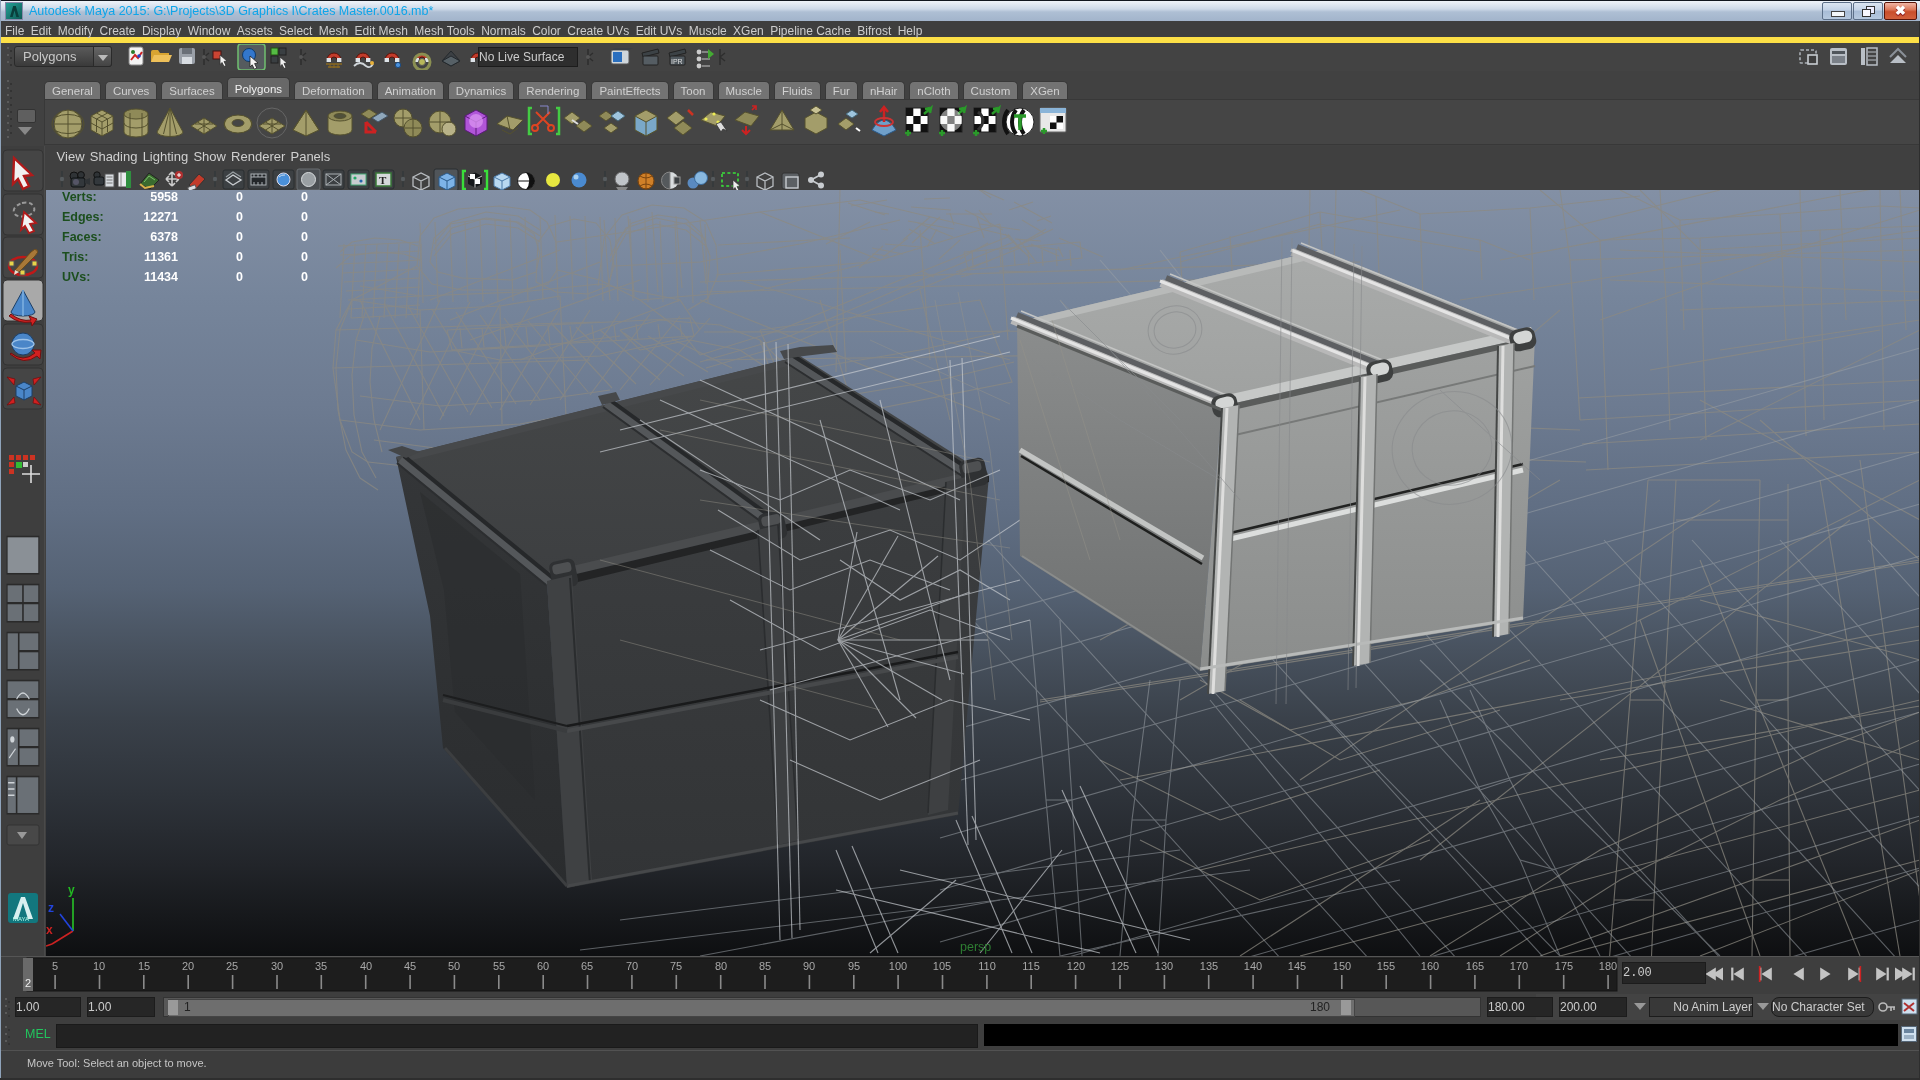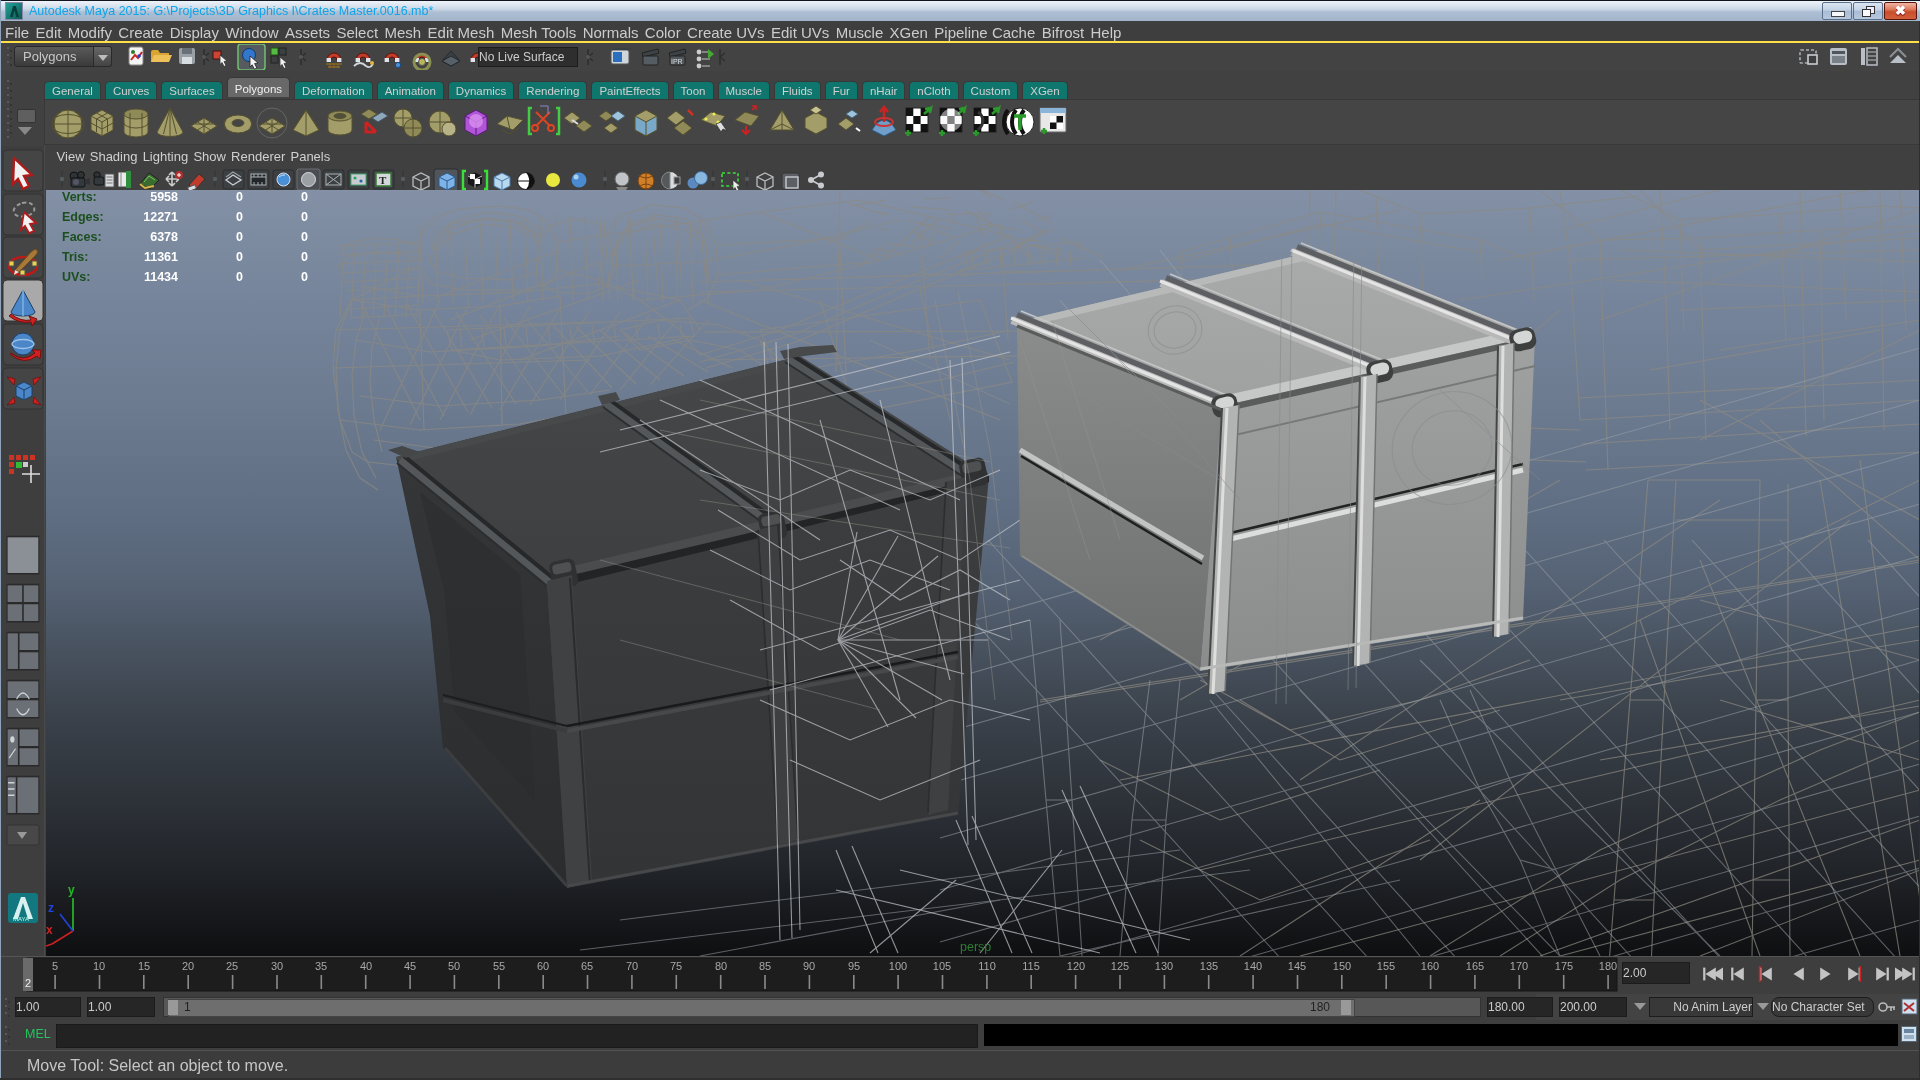--- a/index.html
+++ b/index.html
@@ -1,34 +1,34 @@
 <!DOCTYPE html>
 <html><head><meta charset="utf-8"><style>html,body{margin:0;padding:0;width:1920px;height:1080px;overflow:hidden;background:#434343;
 font-family:"Liberation Sans",sans-serif;-webkit-font-smoothing:antialiased;}
 .abs{position:absolute;}
 #titlebar{left:0;top:0;width:1920px;height:21px;background:linear-gradient(#eef3f9 0%,#cdd9e8 40%,#aebfd4 55%,#a2b4cb 100%);border-top:1px solid #10161f;box-sizing:border-box;}
 #titletext{left:29px;top:4px;font-size:12.5px;color:#0ea5e9;}
 .winbtn{top:2px;height:18px;border-radius:2px;box-sizing:border-box;}
-#menubar{left:0;top:21px;width:1920px;height:22px;background:#3e3e3e;color:#cccccc;font-size:15px;border-bottom:2px solid #fde047;box-sizing:border-box;}
+#menubar{left:0;top:21px;width:1920px;height:22px;background:#3e3e3e;color:#cccccc;font-size:12px;border-bottom:6px solid #fde047;box-sizing:border-box;}
 #menubar span{position:relative;top:3px;margin:0 3.2px;}
 #toolbar{left:0;top:43px;width:1920px;height:28px;background:#434343;}
 #shelf{left:0;top:71px;width:1920px;height:75px;background:#414141;}
 #tabs{left:44px;top:8px;height:20px;font-size:11.5px;color:#d0d0d0;white-space:nowrap;}
-.tab{display:inline-block;background:#0f766e;border:1px solid #383838;border-bottom:none;border-radius:5px 5px 0 0;padding:3px 7px 2px;margin-right:4px;}
+.tab{display:inline-block;background:#737373;border:1px solid #383838;border-bottom:none;border-radius:5px 5px 0 0;padding:3px 7px 2px;margin-right:4px;}
 .tab.active{background:#686868;color:#f0f0f0;position:relative;top:-2px;padding-top:5px;}
 #shelficons{left:44px;top:28px;width:1876px;height:46px;background:#454545;border:1px solid #383838;box-sizing:border-box;}
 #toolbox{left:0;top:146px;width:45px;height:810px;background:#3e3e3e;border-right:1px solid #4a4a4a;box-sizing:border-box;}
 #viewport{left:45px;top:146px;width:1875px;height:810px;background:#404040;}
 #vpmenus{left:9px;top:1px;height:20px;font-size:13px;color:#d0d0d0;}
 #vpmenus span{position:relative;top:2px;margin:0 2.6px;}
 #timeline{left:0;top:956px;width:1920px;height:38px;background:#3e3e3e;border-top:1px solid #555;box-sizing:border-box;}
 #rangerow{left:0;top:994px;width:1536px;height:26px;background:#3e3e3e;color:#ccc;font-size:12px;}
 .field{position:absolute;background:#262626;border:1px solid #1c1c1c;color:#ccc;font-size:12px;line-height:18px;padding-left:0;box-sizing:border-box;height:20px;top:3px;}
 #melrow{left:0;top:1020px;width:1920px;height:30px;background:#3e3e3e;color:#22c55e;font-size:12.5px;}
-#helprow{left:0;top:1050px;width:1920px;height:30px;background:#3c3c3c;border-top:1px solid #525252;color:#c6c6c6;font-size:16px;box-sizing:border-box;}
+#helprow{left:0;top:1050px;width:1920px;height:30px;background:#3c3c3c;border-top:1px solid #525252;color:#c6c6c6;font-size:11px;box-sizing:border-box;}
 .grip{position:absolute;width:7px;background-image:radial-gradient(circle at 2px 2px,#5a5a5a 1px,transparent 1.2px),radial-gradient(circle at 5px 5px,#333 1px,transparent 1.2px);background-size:7px 7px;}
 </style></head>
 <body>
 <div class="abs" id="titlebar"></div>
 <div class="abs" style="left:5px;top:2px;width:18px;height:18px;background:linear-gradient(135deg,#25a096,#0d5a55);border:1px solid #88a;box-sizing:border-box;">
     <div style="position:absolute;left:4px;top:3px;width:9px;height:11px;background:#0a3f3c;clip-path:polygon(0 100%,35% 0,65% 0,100% 100%,70% 100%,50% 40%,30% 100%);"></div>
   </div>
 <div class="abs" id="titletext">Autodesk Maya 2015: G:\Projects\3D Graphics I\Crates Master.0016.mb*</div>
 <div class="abs winbtn" style="left:1822px;width:30px;background:linear-gradient(#dce6f2 0%,#c2d2e6 45%,#a8bcd6 50%,#b6c8de 100%);border:1px solid #5c6f88;">
     <div class="abs" style="left:8px;top:8px;width:12px;height:4px;background:#f5f8fb;border:1px solid #444;"></div>
@@ -1231,21 +1231,21 @@
     <g transform="translate(1881,18) scale(0.8,0.8)">
       <path d="M-6,-8 L7,0 -6,8 Z" fill="#c4c4c4"></path>
       <rect x="7" y="-8" width="2.8" height="16" fill="#c4c4c4"></rect>
     </g>
     <g transform="translate(1907,18) scale(0.8,0.8)">
       <path d="M-6,-8 L7,0 -6,8 Z" fill="#c4c4c4"></path>
       <path d="M-15,-8 L-2,0 -15,8 Z" fill="#c4c4c4"></path>
       <rect x="7" y="-8" width="2.8" height="16" fill="#c4c4c4"></rect>
     </g>
   </svg>
-<div class="field" style="left:1622px;top:962px;width:68px;height:22px;line-height:20px;">2.00</div>
+<div class="field" style="left:1622px;top:962px;width:84px;height:22px;line-height:20px;font-family:Liberation Mono, monospace;">2.00</div>
 <div class="abs" id="rangerow">
 <div class="grip" style="left:4px;top:3px;height:20px;"></div>
 <div class="field" style="left:15px;width:66px;">1.00</div>
 <div class="field" style="left:87px;width:68px;">1.00</div>
 <div class="abs" style="left:163px;top:3px;width:1318px;height:20px;background:#575757;border:1px solid #333;box-sizing:border-box;">
   <div class="abs" style="left:4px;top:1px;width:1185px;height:16px;background:#6e6e6e;border:1px solid #444;"></div>
   <div class="abs" style="left:4px;top:2px;width:10px;height:15px;background:#999;"></div>
   <div class="abs" style="left:1177px;top:2px;width:10px;height:15px;background:#999;"></div>
   <div class="abs" style="left:20px;top:2px;font-size:12px;color:#222;">1</div>
   <div class="abs" style="left:1146px;top:2px;font-size:12px;color:#222;">180</div>

